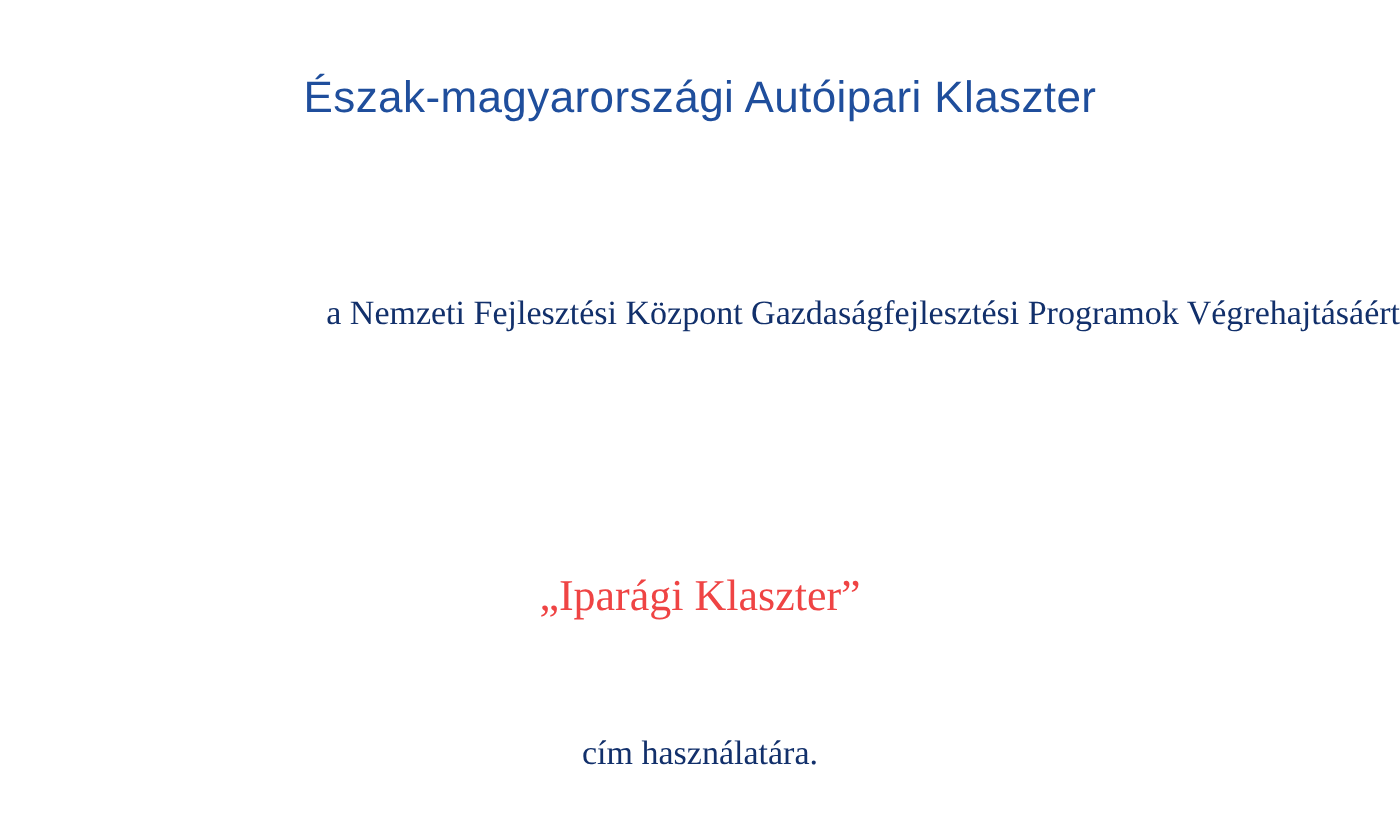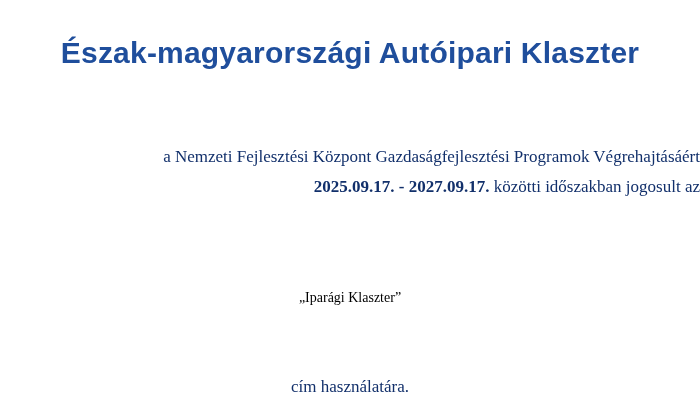--- a/index.html
+++ b/index.html
@@ -19,22 +19,22 @@
     height: 420px;
     box-sizing: border-box;
   }
   .title {
     position: absolute;
     top: 36px;
     left: 0;
     width: 700px;
     text-align: center;
     font-family: "Liberation Sans", sans-serif;
-    font-size: 30px;
-    font-weight: 700;
+    font-size: 22px;
+    font-weight: 400;
     color: #1f4e9c;
     letter-spacing: 0.2px;
     white-space: nowrap;
   }
   .body-block {
     position: absolute;
     top: 142px;
     left: 0;
     width: 700px;
     text-align: right;
@@ -48,44 +48,43 @@
   }
   .date-strong {
     font-weight: bold;
   }
   .quoted {
     position: absolute;
     top: 283px;
     left: 0;
     width: 700px;
     text-align: center;
-    color: #000000;
-    font-size: 14px;
+    color: #ef4444;
+    font-size: 22px;
     line-height: 30px;
   }
   .closing {
     position: absolute;
-    top: 374px;
+    top: 364px;
     left: 0;
     width: 700px;
     text-align: center;
     color: #12306b;
     font-size: 17px;
     line-height: 26px;
   }
 </style>
 </head>
 <body>
 
 <div class="page">
 
   <div class="title">Észak-magyarországi Autóipari Klaszter</div>
 
   <div class="body-block">
     <span class="body-line">a Nemzeti Fejlesztési Központ Gazdaságfejlesztési Programok Végrehajtásáért</span>
-    <span class="body-line"><span class="date-strong">2025.09.17. - 2027.09.17.</span><span> közötti időszakban jogosult az</span></span>
   </div>
 
   <div class="quoted">„Iparági Klaszter”</div>
 
   <div class="closing">cím használatára.</div>
 
 </div>
 
 </body></html>

